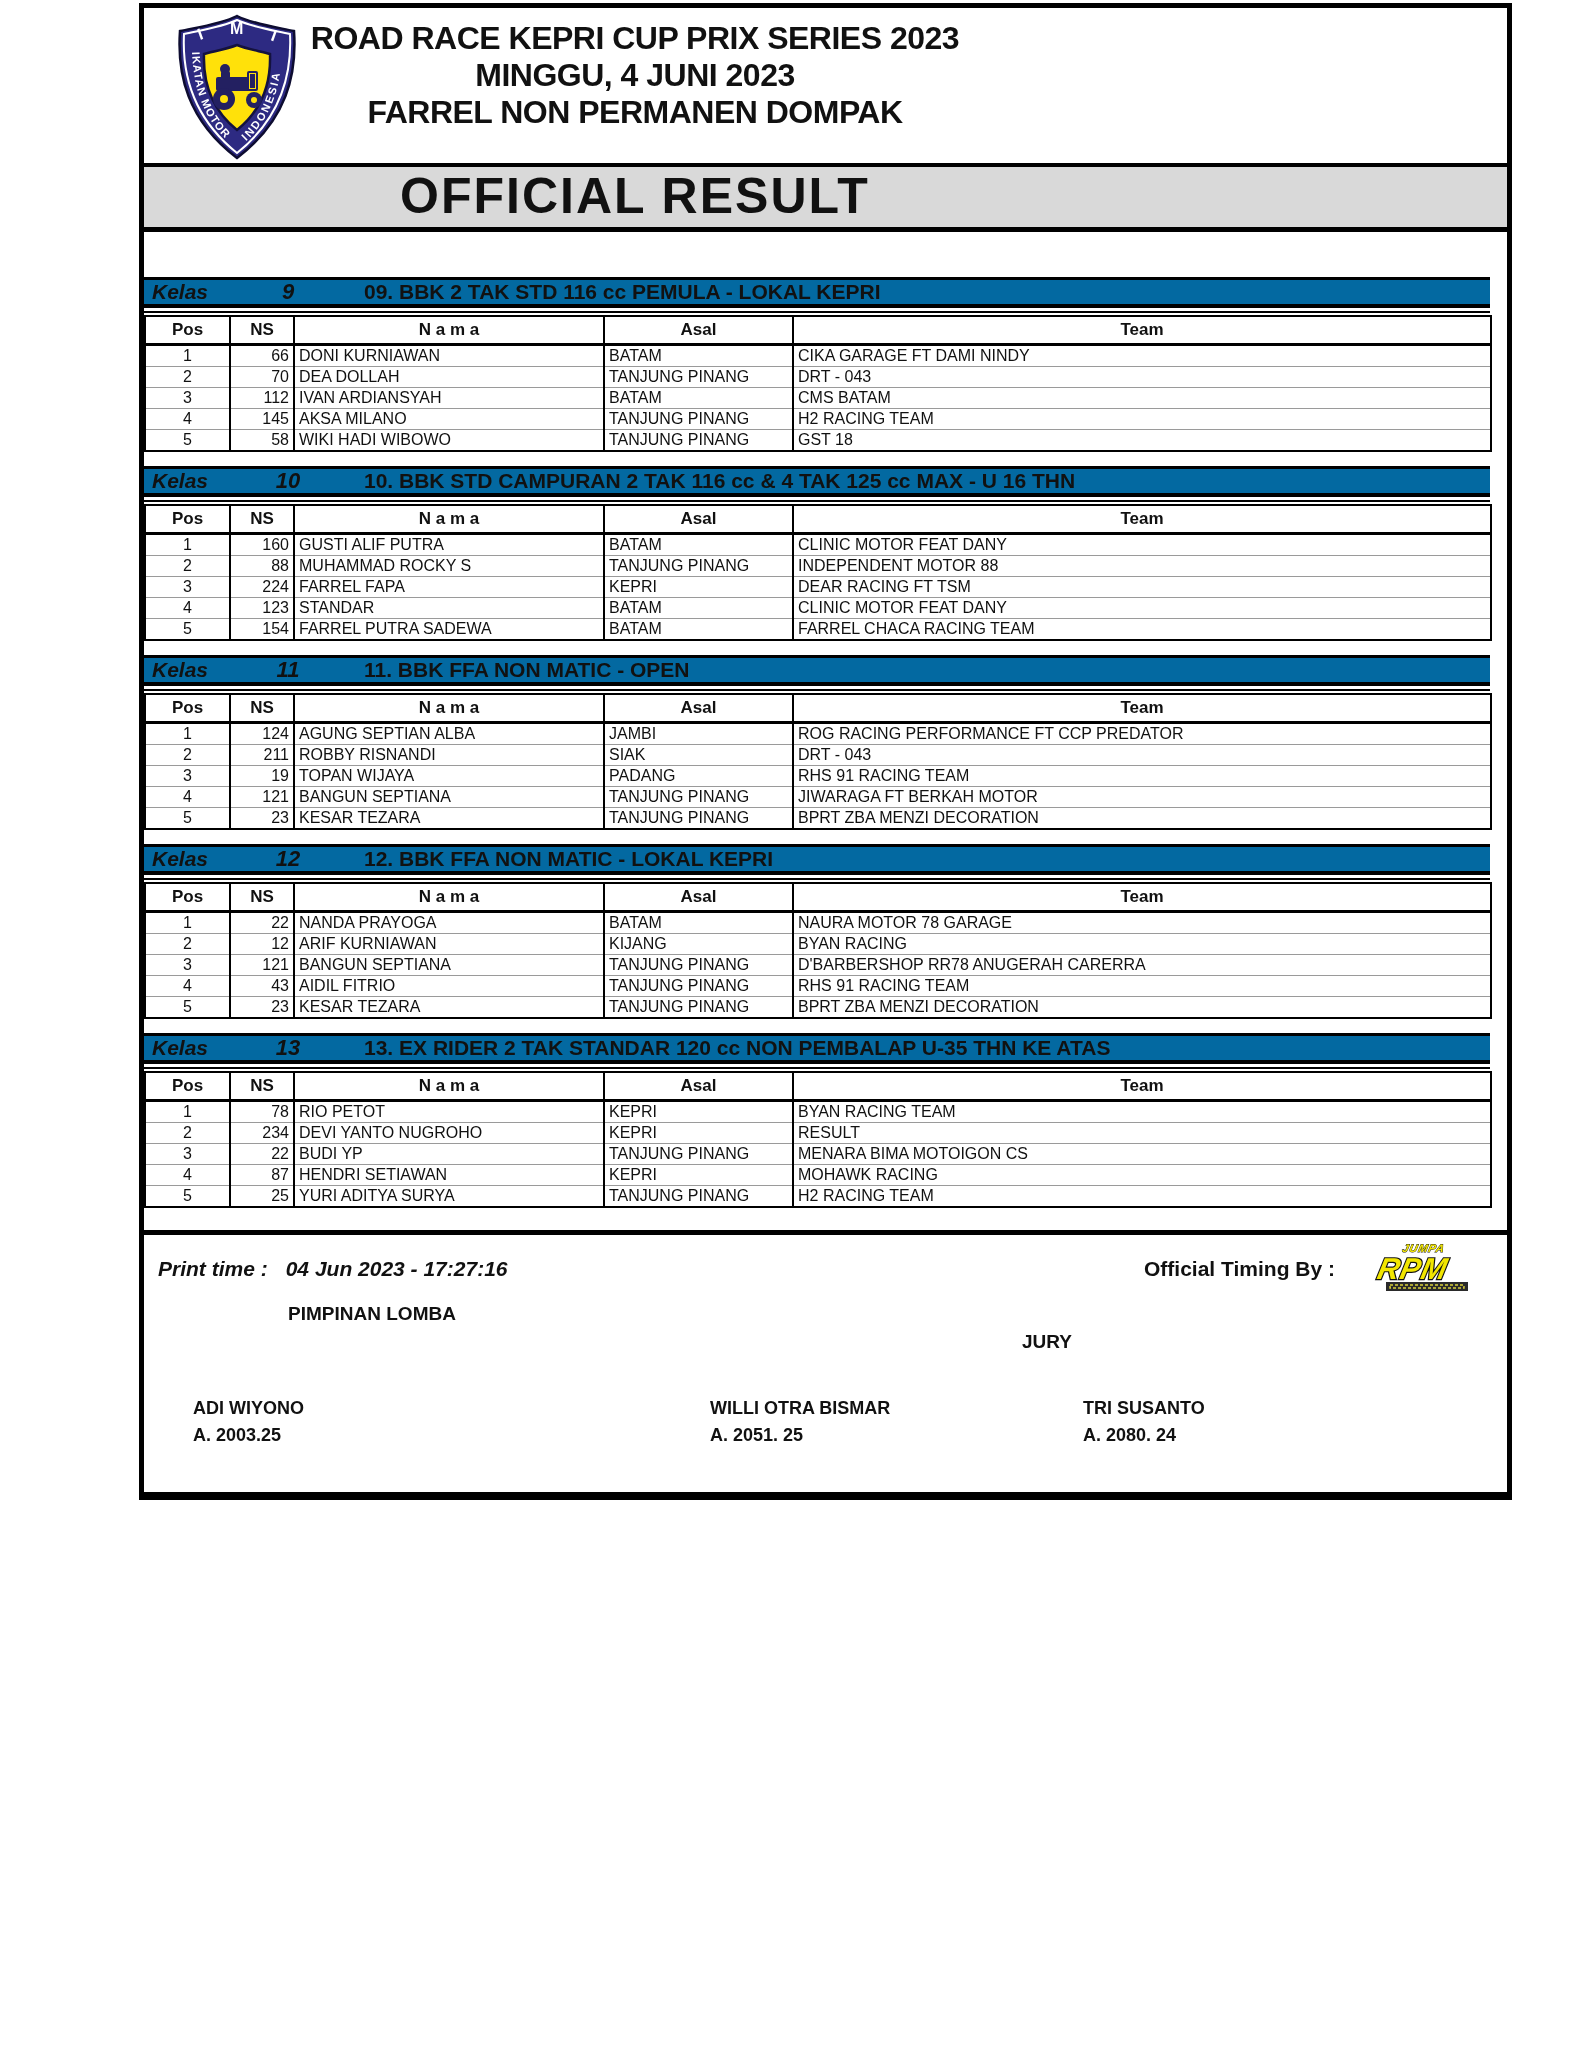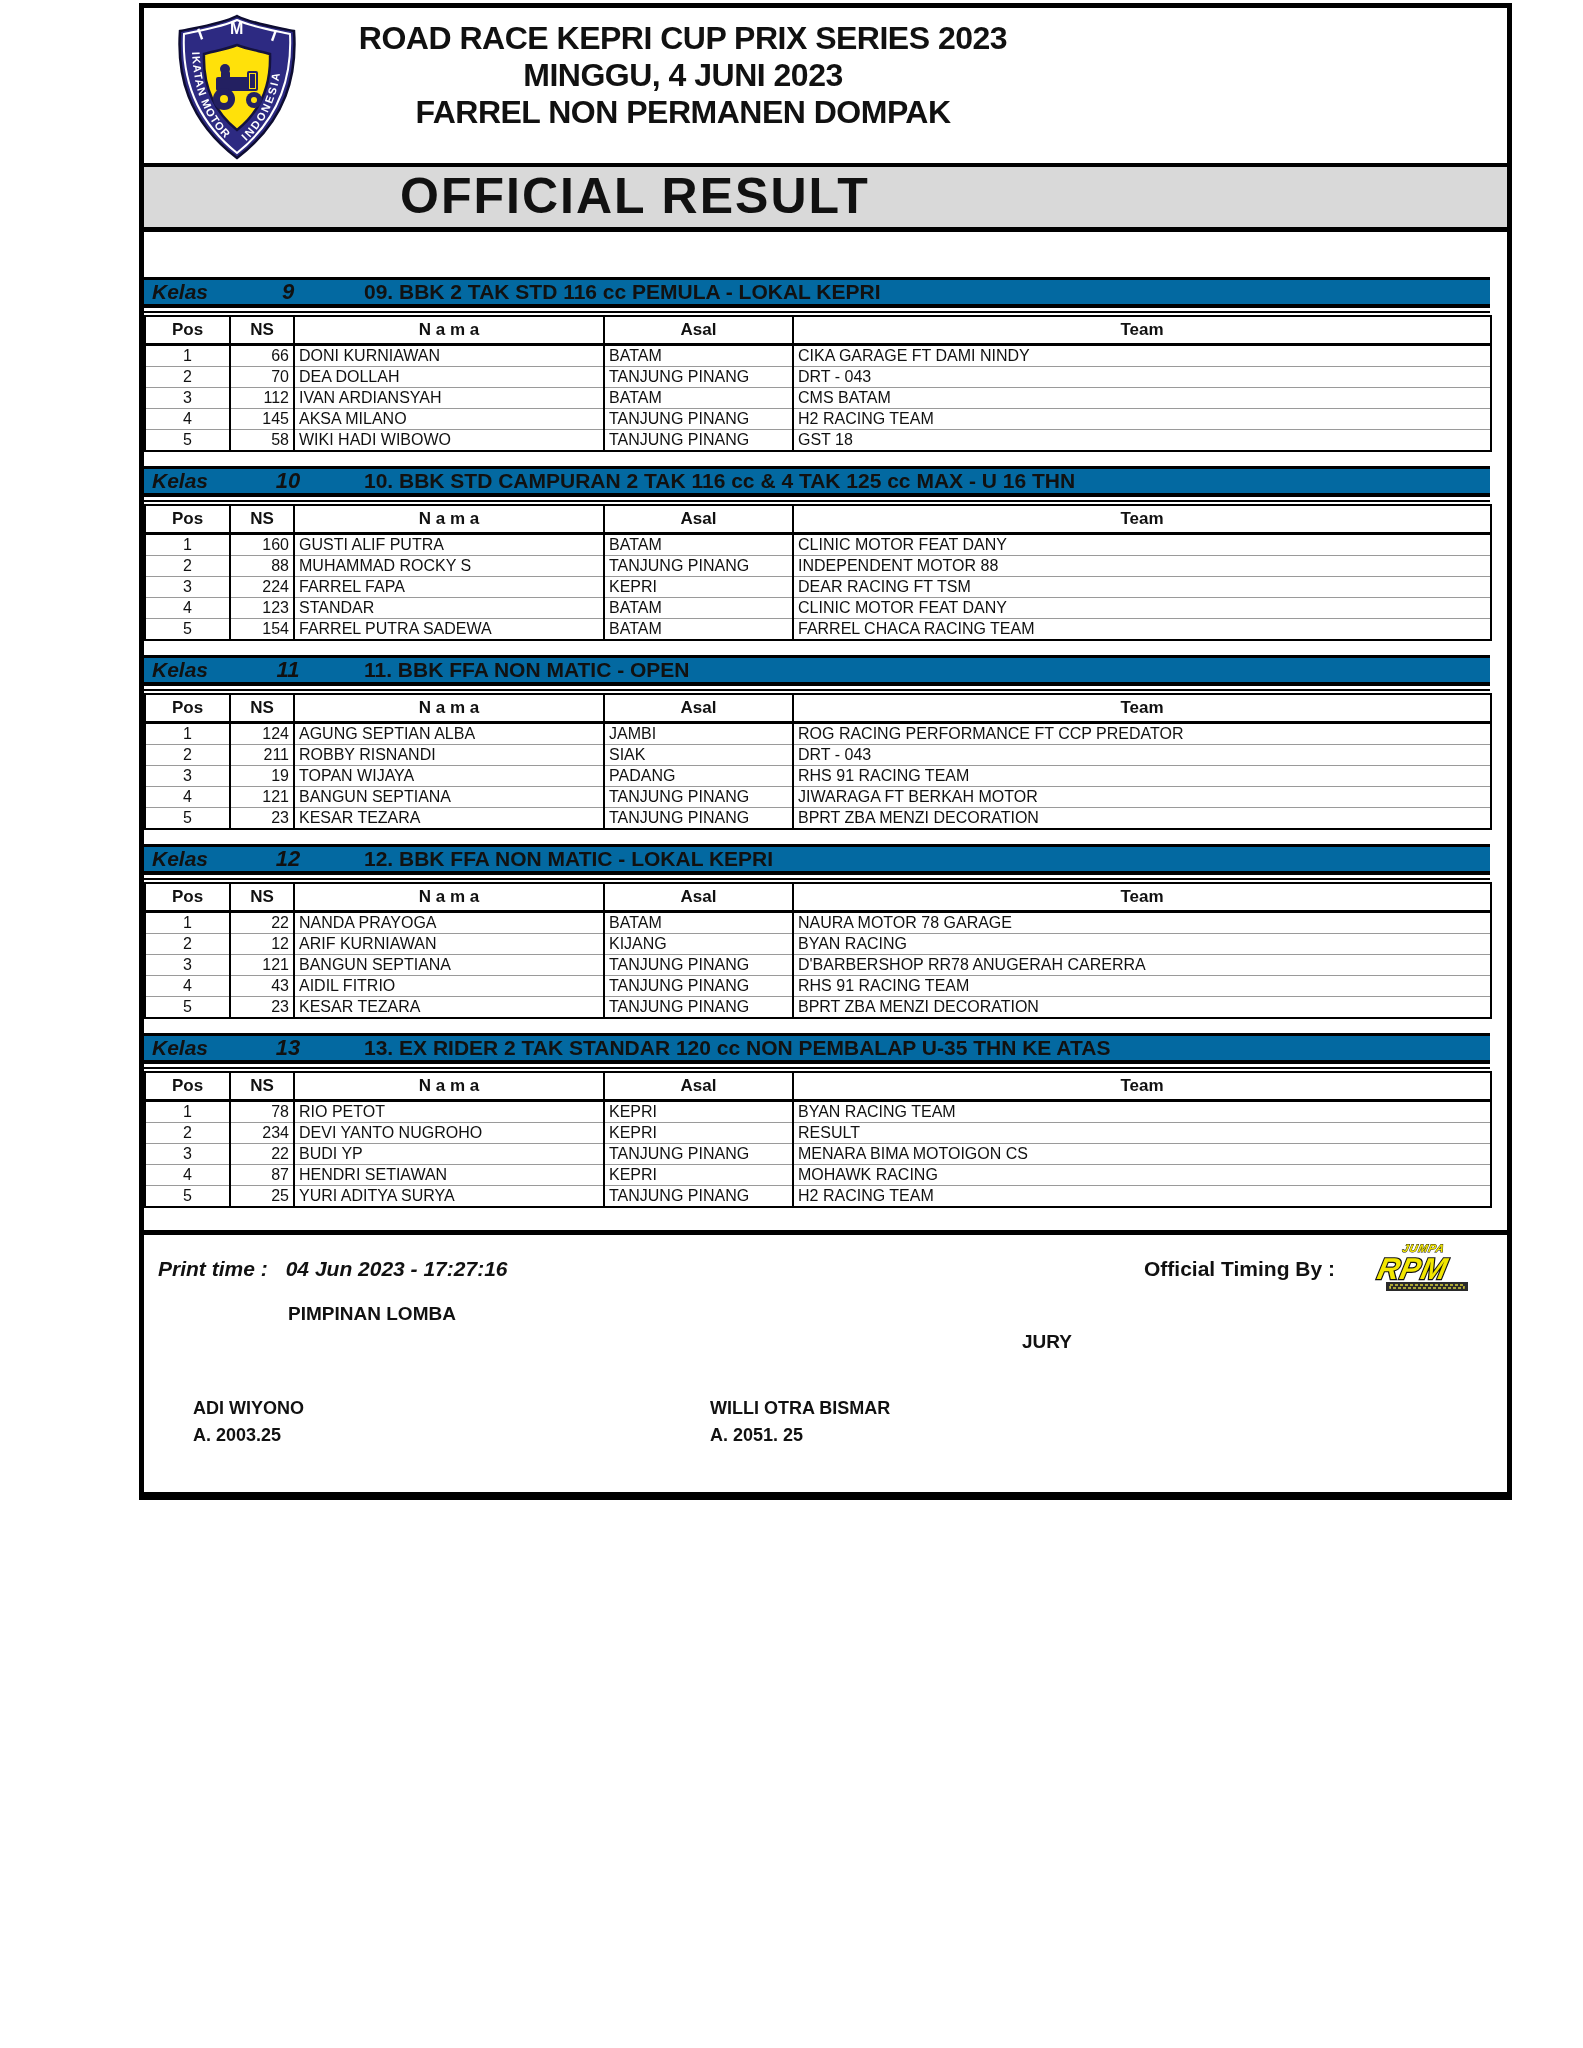--- a/index.html
+++ b/index.html
@@ -4,21 +4,21 @@
 <style>
   html,body{margin:0;padding:0;background:#e8e8e8;}
   .canvas{position:relative;width:1583px;height:2048px;background:#ffffff;overflow:hidden;
           font-family:"Liberation Sans",sans-serif;color:#111;}
   .page{position:absolute;left:139px;top:3px;width:1373px;height:1497px;box-sizing:border-box;
         border:5px solid #000;border-bottom-width:8px;background:#fff;}
   
   .header-box{position:relative;height:155px;border-bottom:4px solid #000;}
   .imi-logo{position:absolute;left:24px;top:6px;width:138px;height:146px;}
   .title-block{position:absolute;left:0;top:12px;width:982px;text-align:center;
-               font-weight:bold;font-size:32px;line-height:37px;letter-spacing:-0.5px;padding-left:48px;}
+               font-weight:bold;font-size:32px;line-height:37px;letter-spacing:-0.5px;}
   
   .banner{height:60px;background:#d9d9d9;border-bottom:5px solid #000;}
   .banner-inner{width:982px;text-align:center;font-weight:bold;font-size:50px;line-height:58px;letter-spacing:2px;}
   .gap-top{height:45px;}
   
   .section{margin-right:17px;margin-bottom:14px;}
   .kelas-bar{display:flex;align-items:center;height:24px;background:#0369a1;
              border-top:3px solid #000;border-bottom:4px solid #000;font-weight:bold;}
   .kelas-label{font-style:italic;font-size:21px;padding-left:8px;width:100px;}
   .kelas-num{font-style:italic;font-size:22px;width:72px;text-align:center;}
@@ -442,16 +442,20 @@
       <div class="sig-title right">JURY</div>
 
       <div class="sig-block s0">
         <div>ADI WIYONO</div>
         <div>A. 2003.25</div>
       </div>
       <div class="sig-block s1">
         <div>WILLI OTRA BISMAR</div>
         <div>A. 2051. 25</div>
       </div>
+      <div class="sig-block s2">
+        <div>TRI SUSANTO</div>
+        <div>A. 2080. 24</div>
+      </div>
     </div>
 
   </div>
 </div>
 
 </body></html>

